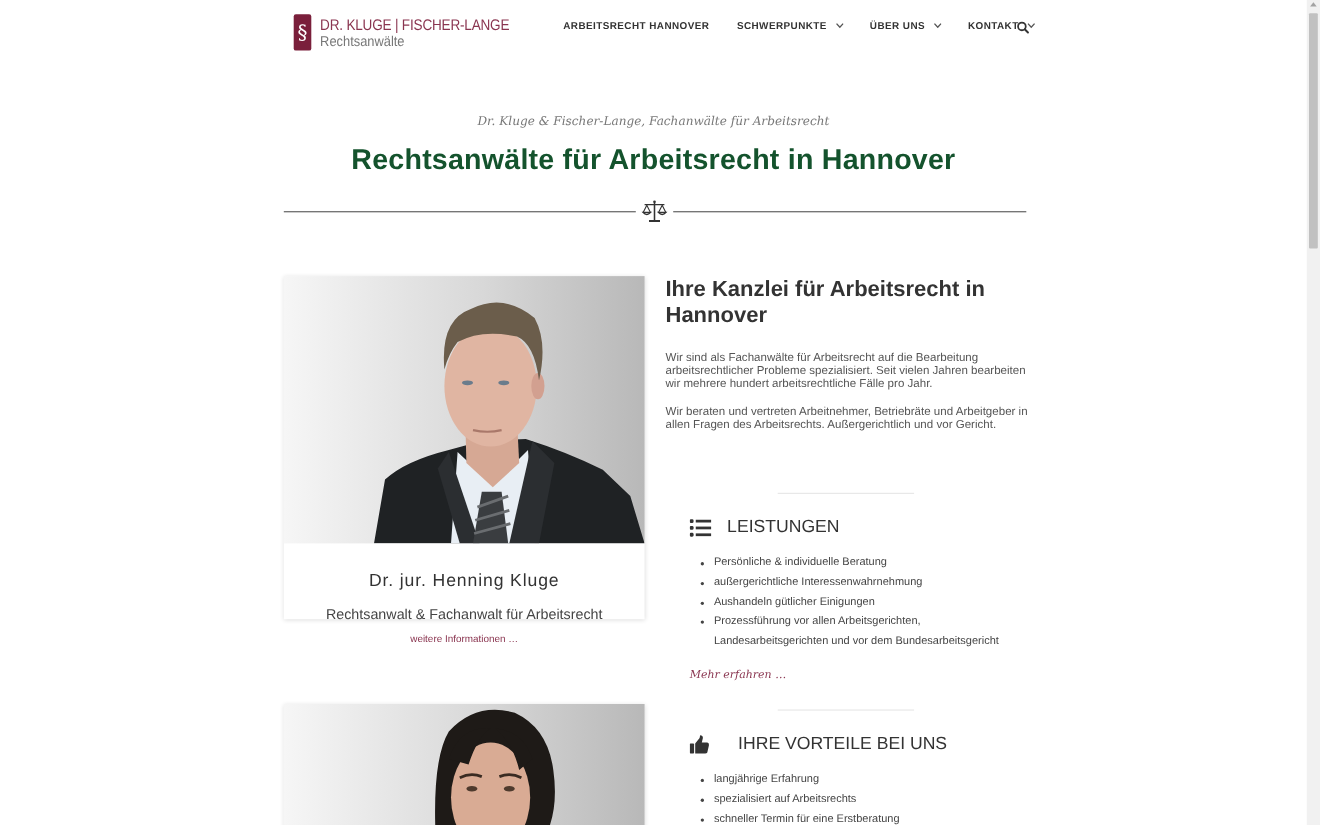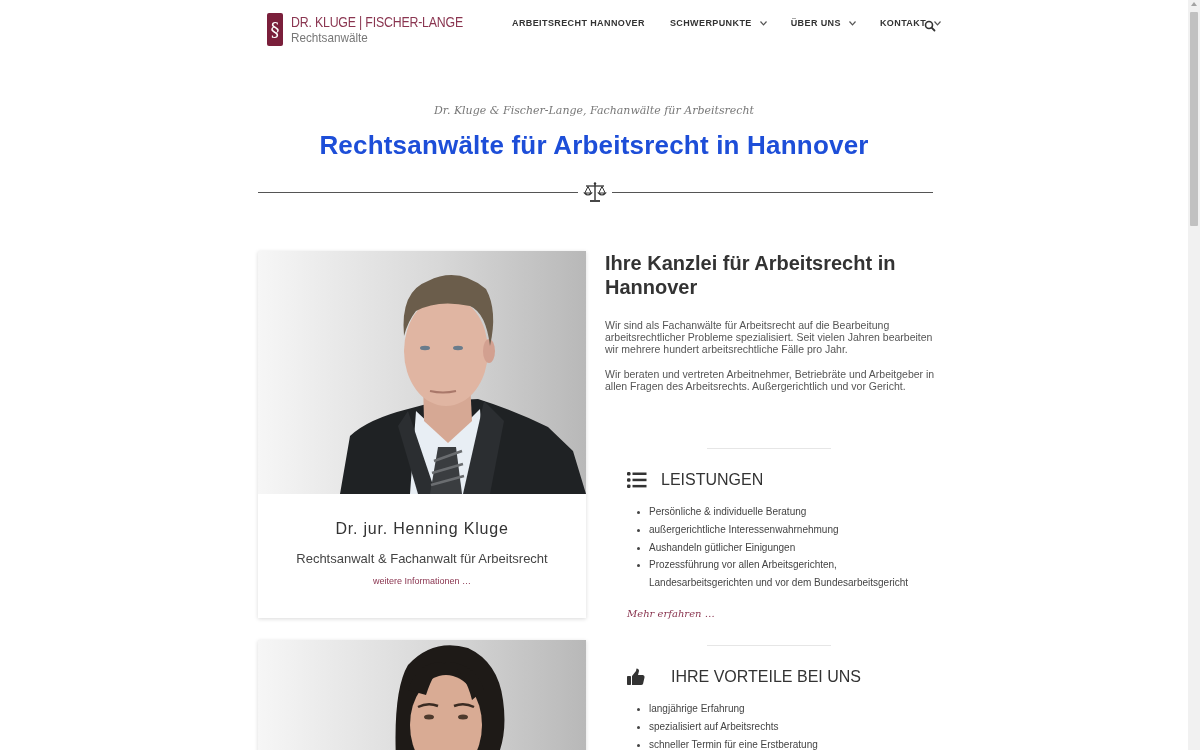--- a/index.html
+++ b/index.html
@@ -14,30 +14,30 @@
   .logo-line1 { font-family: "Liberation Sans Narrow", "Liberation Sans", sans-serif; font-size: 14px; color: #8a3550; letter-spacing: -0.2px; transform: scaleX(0.88); transform-origin: left; white-space: nowrap; }
   .logo-line2 { font-size: 13px; color: #777; margin-top: 2px; transform: scaleX(0.9); transform-origin: left; }
 
   .nav { position: absolute; top: 18px; left: 512px; display: flex; align-items: center; }
   .nav-item { font-size: 9px; font-weight: bold; color: #333; letter-spacing: 0.4px; text-decoration: none; display: flex; align-items: center; white-space: nowrap; }
   .nav-item .chev { font-size: 8px; margin-left: 8px; color: #555; }
   .search-icon { position: absolute; left: 924px; top: 18px; width: 12px; height: 12px; }
 
   
   .kicker { position: absolute; top: 104px; left: 0; width: 1188px; text-align: center; font-family: "DejaVu Serif", serif; font-style: italic; font-size: 11px; color: #777; }
-  .page-title { position: absolute; top: 130px; left: 0; width: 1188px; text-align: center; font-size: 26px; font-weight: bold; color: #1d4ed8; letter-spacing: 0.2px; }
+  .page-title { position: absolute; top: 130px; left: 0; width: 1188px; text-align: center; font-size: 26px; font-weight: bold; color: #14532d; letter-spacing: 0.2px; }
   .divider { position: absolute; top: 180px; left: 258px; width: 675px; height: 24px; }
   .divider .line { position: absolute; top: 12px; height: 1px; background: #555; }
   .divider .l1 { left: 0; width: 320px; }
   .divider .l2 { left: 354px; width: 321px; }
   .divider .scale { position: absolute; left: 325px; top: 0; width: 24px; height: 24px; }
 
   
   .card { position: absolute; left: 258px; width: 328px; background: #fff; box-shadow: 0 1px 4px rgba(0,0,0,0.15); }
-  .card-1 { top: 251px; height: 367px; }
+  .card-1 { top: 251px; height: 312px; }
   .card-2 { top: 640px; height: 120px; }
   .photo { width: 328px; height: 243px; position: relative; overflow: hidden; background: linear-gradient(90deg, #f6f6f6 0%, #d8d8d8 55%, #b8b8b8 100%); }
   .photo svg { position: absolute; left: 0; top: 0; }
   .card-name { margin-top: 26px; text-align: center; font-size: 16px; color: #333; letter-spacing: 0.8px; }
   .card-role { margin-top: 13px; text-align: center; font-size: 13px; color: #444; }
   .card-link { display: block; margin-top: 10px; text-align: center; font-size: 9px; color: #8a3550; text-decoration: none; }
 
   
   .right { position: absolute; left: 605px; top: 251px; width: 330px; }
   .section-title { font-size: 20px; font-weight: bold; color: #333; line-height: 24px; }

